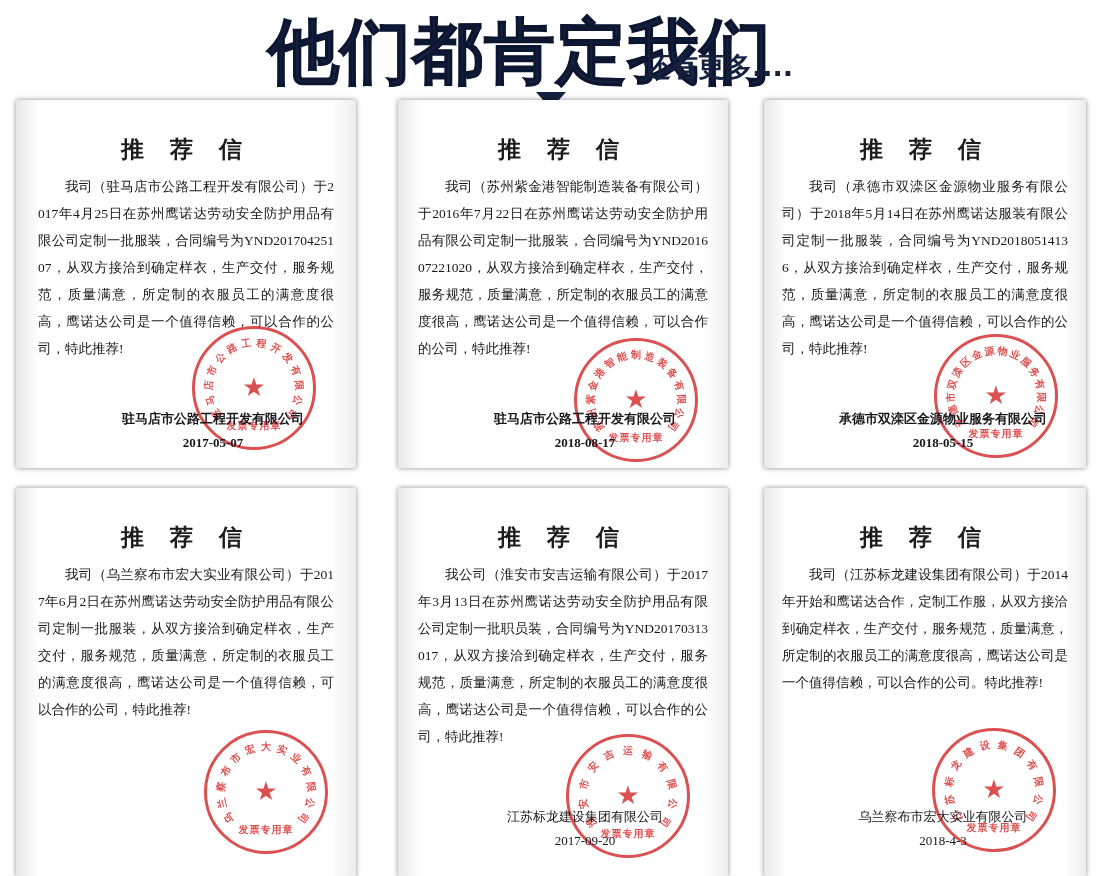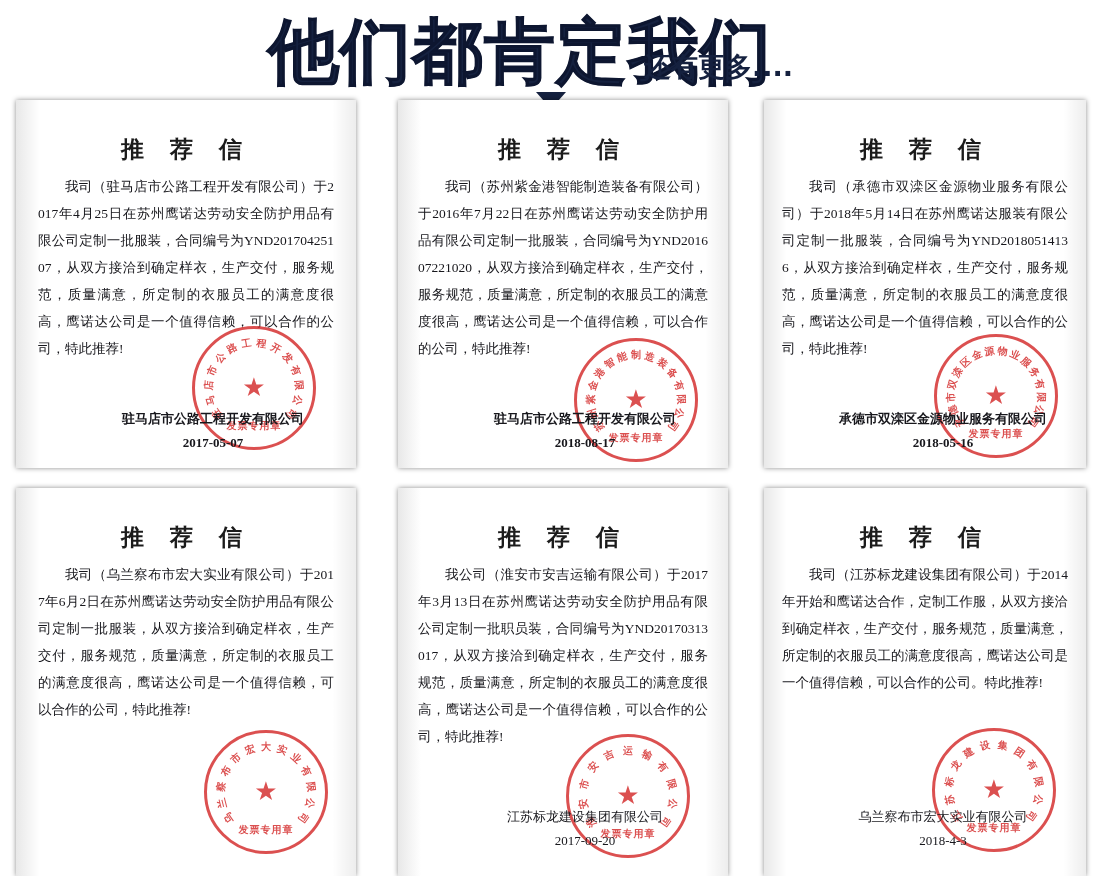--- a/index.html
+++ b/index.html
@@ -277,21 +277,21 @@
             <span style="transform: rotate(75deg) translate(0px, -46px) rotate(0deg) translate(-5px, -6px);">有</span>
             <span style="transform: rotate(91.6667deg) translate(0px, -46px) rotate(0deg) translate(-5px, -6px);">限</span>
             <span style="transform: rotate(108.333deg) translate(0px, -46px) rotate(0deg) translate(-5px, -6px);">公</span>
             <span style="transform: rotate(125deg) translate(0px, -46px) rotate(0deg) translate(-5px, -6px);">司</span>
           </div>
         <div class="star">★</div>
         <div class="bottom-text">发票专用章</div>
       </div>
       <div class="sig">
         <div class="sig-name">承德市双滦区金源物业服务有限公司</div>
-        <div class="sig-date">2018-05-16</div>
+        <div class="sig-date">2018-05-15</div>
       </div>
     </div>
 
     <div class="letter r1 c0">
       <div class="letter-title">推 荐 信</div>
       <div class="letter-body">我司（乌兰察布市宏大实业有限公司）于2017年6月2日在苏州鹰诺达劳动安全防护用品有限公司定制一批服装，从双方接洽到确定样衣，生产交付，服务规范，质量满意，所定制的衣服员工的满意度很高，鹰诺达公司是一个值得信赖，可以合作的公司，特此推荐!</div>
       <div class="stamp">
         <div class="ring-text" title="乌兰察布市宏大实业有限公司">
             <span style="transform: rotate(-125deg) translate(0px, -46px) rotate(0deg) translate(-5px, -6px);">乌</span>
             <span style="transform: rotate(-104.167deg) translate(0px, -46px) rotate(0deg) translate(-5px, -6px);">兰</span>

